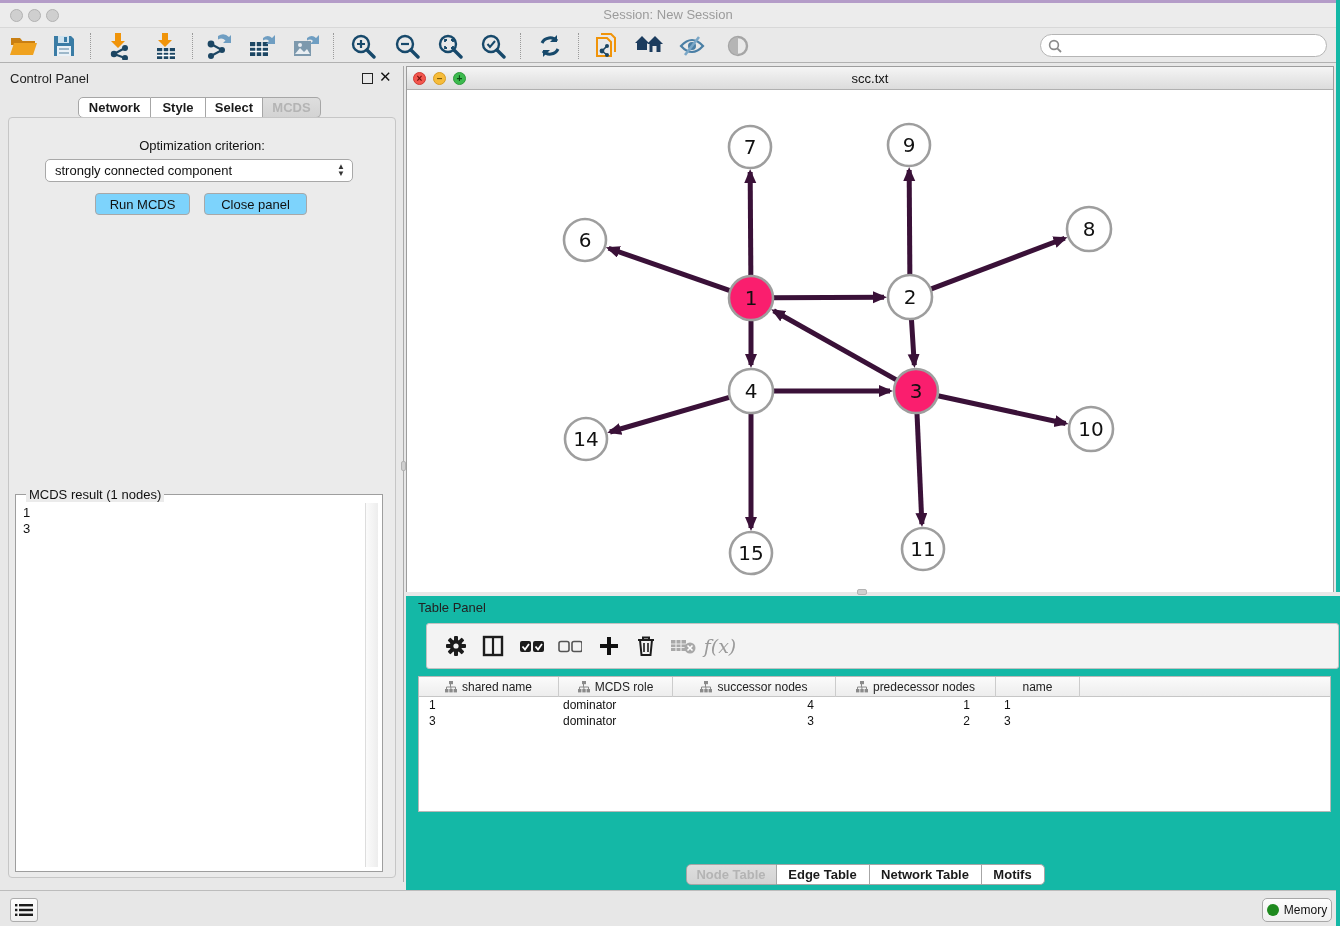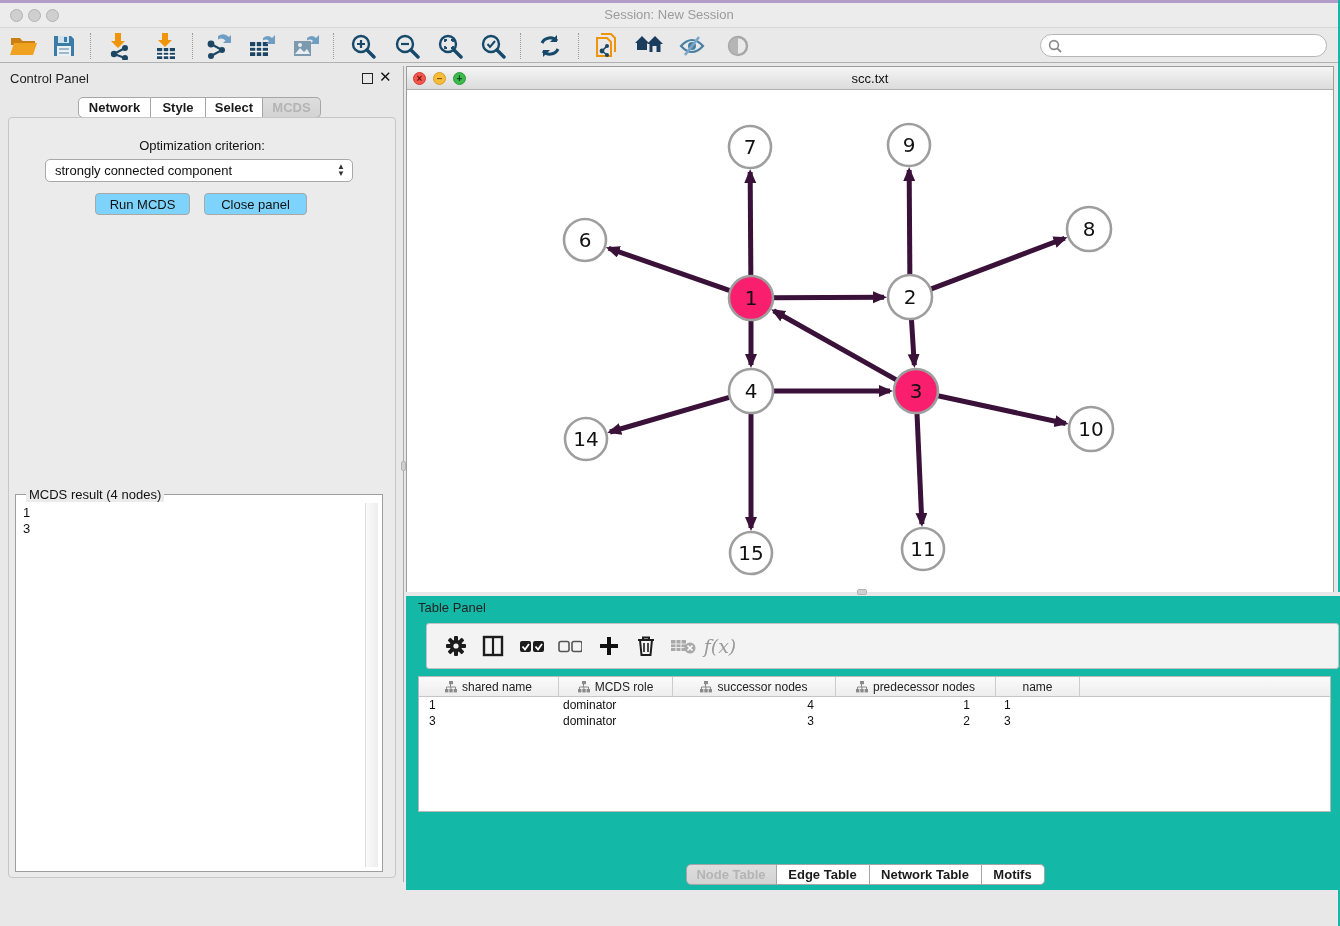--- a/index.html
+++ b/index.html
@@ -1,18 +1,18 @@
 <!DOCTYPE html>
 <html><head>
 <meta charset="utf-8">
 <style>
   * { margin:0; padding:0; box-sizing:border-box; }
   html,body { width:1340px; height:926px; }
   body { font-family:"Liberation Sans","DejaVu Sans",sans-serif; background:#e8e8e8; position:relative; overflow:hidden; }
-  #root { position:absolute; inset:0; width:1340px; height:926px; background:#e8e8e8; border-right:2px solid #14b8a6; }
+  #root { position:absolute; inset:0; width:1340px; height:926px; background:#e8e8e8; border-right:4px solid #14b8a6; }
 
   
   .accent-strip { position:absolute; left:0; top:0; width:100%; height:3px; background:#b49cc8; }
   .titlebar { position:absolute; left:0; top:3px; width:100%; height:24px; background:#ececec; }
   .titlebar .title { position:absolute; left:0; right:0; top:4px; text-align:center; font-size:13px; color:#9b9b9b; }
   .tl { position:absolute; top:6px; width:13px; height:13px; border-radius:50%; }
   .tl.gray { background:#cfcfcf; border:1px solid #b2b2b2; }
   
   
   .toolbar { position:absolute; left:0; top:27px; width:100%; height:36px; background:#e9e9e9; border-top:1px solid #d8d8d8; border-bottom:1px solid #b1b1b1; }
@@ -253,21 +253,21 @@
       <div class="dropdown">
         <span>strongly connected component</span>
         <span class="dd-arrows">
             <span>▲</span>
             <span>▼</span>
           </span>
       </div>
       <div class="btn" style="left:86px; top:75px; width:95px">Run MCDS</div>
       <div class="btn" style="left:195px; top:75px; width:103px">Close panel</div>
       <div class="mcds-fieldset">
-        <span class="mcds-legend">MCDS result (4 nodes)</span>
+        <span class="mcds-legend">MCDS result (1 nodes)</span>
         <div class="mcds-text">1
 3</div>
         <div class="mcds-scroll"></div>
       </div>
     </div>
   </div>
 
   <div class="net-window">
     <div class="net-titlebar">
       <span class="mac red">×</span>
@@ -485,14 +485,32 @@
     </div>
 
     <div class="tp-tabs">
       <div class="seg first disabled-sel" style="width:91px">Node Table</div>
       <div class="seg" style="width:93px">Edge Table</div>
       <div class="seg" style="width:112px">Network Table</div>
       <div class="seg last" style="width:63px">Motifs</div>
     </div>
   </div>
 
+  <div class="statusbar">
+    <div class="sb-left-btn">
+      <svg width="18" height="14" viewBox="0 0 18 14">
+          <g fill="#1c1c1c">
+            <rect x="0" y="1" width="2.4" height="2.4"></rect>
+            <rect x="4" y="1" width="14" height="2.4"></rect>
+            <rect x="0" y="5.8" width="2.4" height="2.4"></rect>
+            <rect x="4" y="5.8" width="14" height="2.4"></rect>
+            <rect x="0" y="10.6" width="2.4" height="2.4"></rect>
+            <rect x="4" y="10.6" width="14" height="2.4"></rect>
+          </g>
+        </svg>
+    </div>
+    <div class="memory-btn">
+      <span class="mem-dot"></span>
+      <span>Memory</span>
+    </div>
+  </div>
 
 </div>
 
 </body></html>

